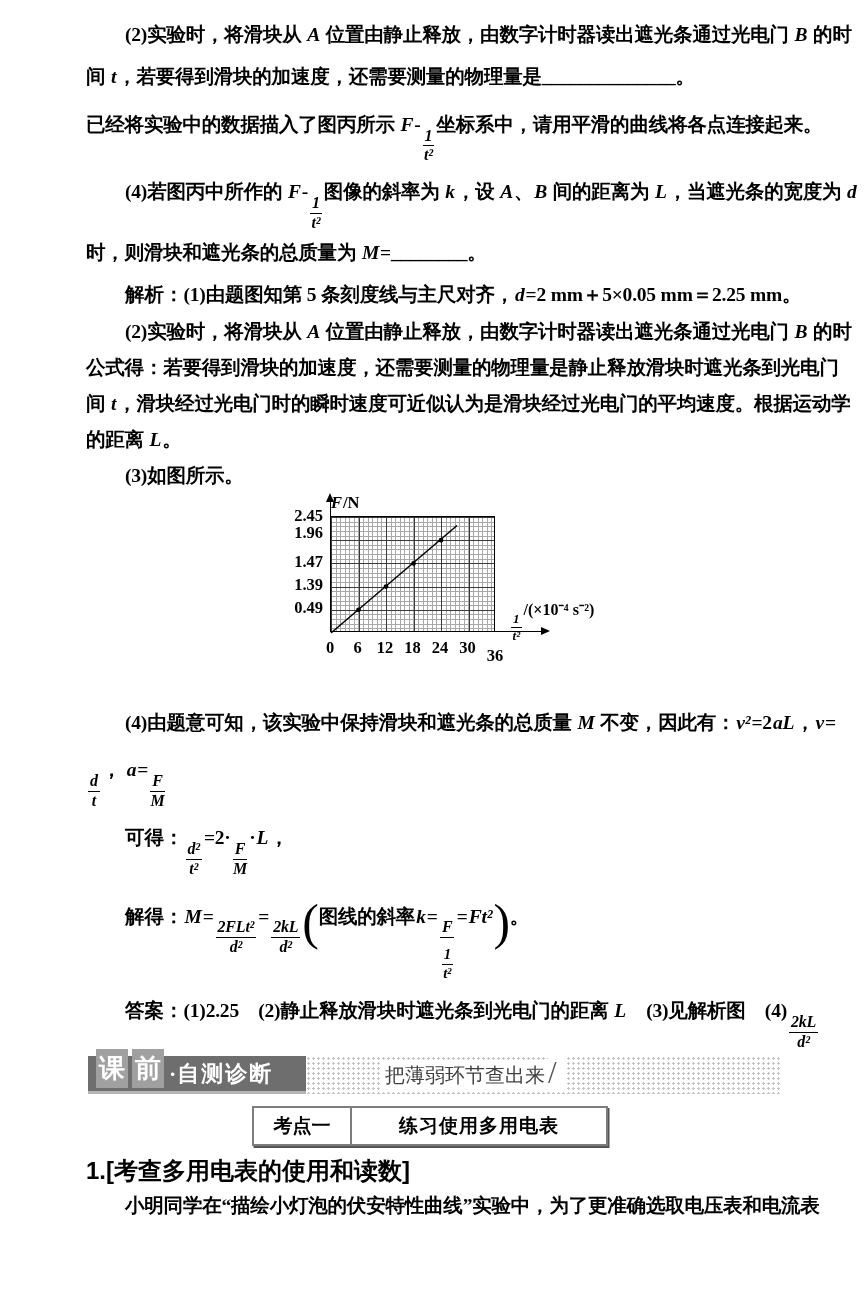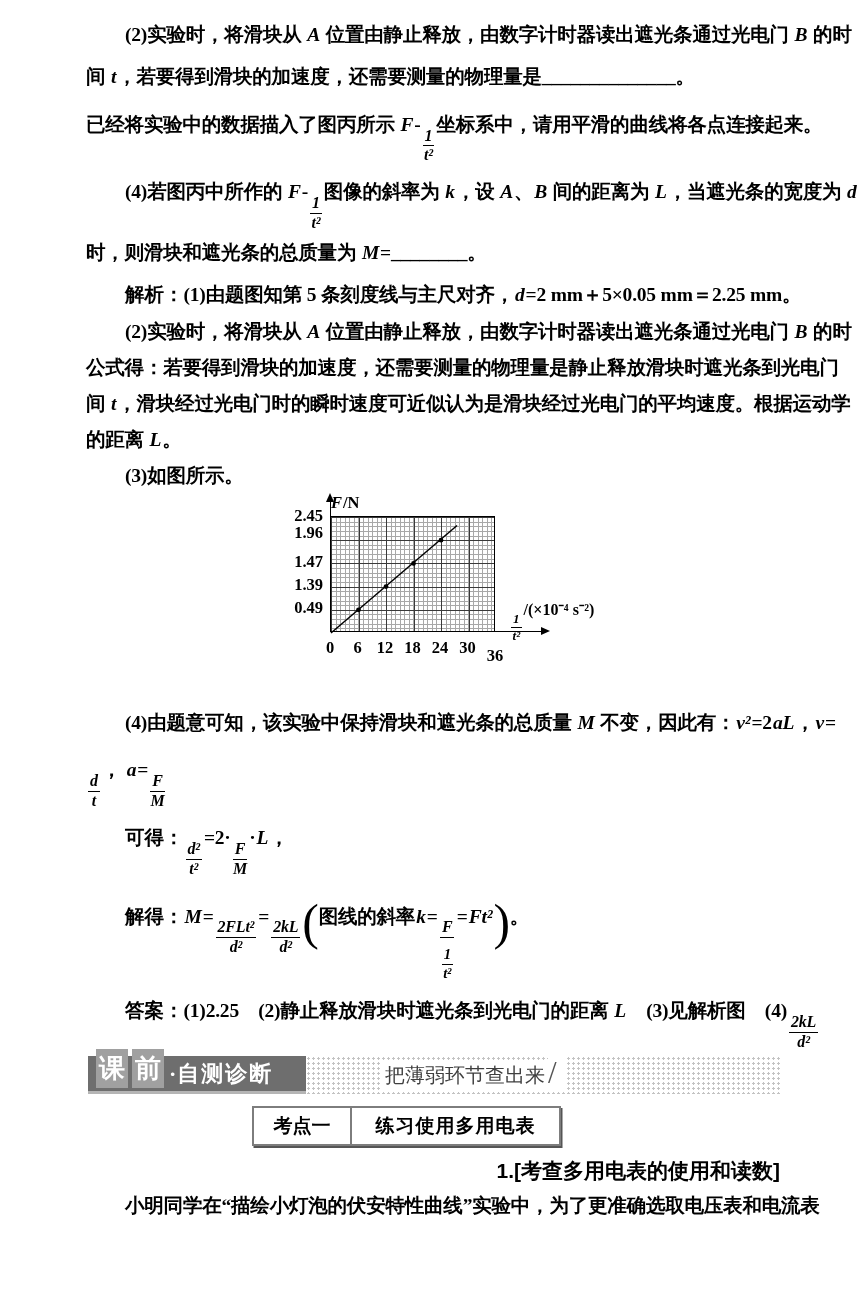--- a/index.html
+++ b/index.html
@@ -48,24 +48,24 @@
   .banner-left{background:#6e6e6e;width:218px;display:flex;align-items:center;padding:0 0 0 8px;box-sizing:border-box;border-bottom:3px solid #b5b5b5;}
   .bchar{font-family:"Liberation Sans",sans-serif;font-weight:bold;font-size:26px;color:#fff;background:#a0a0a0;padding:2px 3px;margin-right:4px;position:relative;top:-5px;}
   .bdot{color:#fff;font-size:22px;font-weight:bold;margin:0 1px;}
   .brest{color:#fff;font-family:"Liberation Sans",sans-serif;font-weight:bold;font-size:22px;letter-spacing:2px;}
   .banner-right{flex:1;position:relative;display:flex;align-items:center;padding-left:76px;
     background-image:radial-gradient(#c3c3c3 1.1px,transparent 1.1px);background-size:5px 5px;}
   .tagline{font-family:"Liberation Sans",sans-serif;font-size:20px;color:#3f3f3f;background:#fff;padding:2px 3px;}
   .slash{font-family:"Liberation Serif",serif;font-size:31px;color:#555;background:#fff;padding-right:10px;position:relative;top:-2px;}
 
   
-  .topic-box{display:flex;width:309px;height:40px;margin:12px 0 0 166px;border:2px solid #7d7d7d;box-shadow:1.5px 2px 0 #555;box-sizing:border-box;background:#fff;text-align:right;}
+  .topic-box{display:flex;width:356px;height:40px;margin:12px 0 0 166px;border:2px solid #7d7d7d;box-shadow:1.5px 2px 0 #555;box-sizing:border-box;background:#fff;text-align:right;}
   .topic-label{width:96px;display:flex;align-items:center;justify-content:center;font-family:"Liberation Sans",sans-serif;font-weight:bold;font-size:19px;border-right:2px solid #7d7d7d;}
   .topic-title{flex:1;display:flex;align-items:center;justify-content:center;font-family:"Liberation Sans",sans-serif;font-weight:bold;font-size:19px;letter-spacing:1px;}
-  .ex-head{font-size:21px;line-height:34px;margin-top:8px;text-align:right;}
+  .ex-head{font-size:24px;line-height:34px;margin-top:8px;}
 </style>
 </head>
 <body>
 
 <div class="content">
 
   <div class="l q ind">(2)实验时，将滑块从 <span class="it">A</span> 位置由静止释放，由数字计时器读出遮光条通过光电门 <span class="it">B</span> 的时</div>
   <div class="l q">间 <span class="it">t</span>，若要得到滑块的加速度，还需要测量的物理量是______________。</div>
   <div class="l" style="line-height:54px;">已经将实验中的数据描入了图丙所示 <span class="it">F</span>-<span class="frac">
         <span class="fn">1</span>

